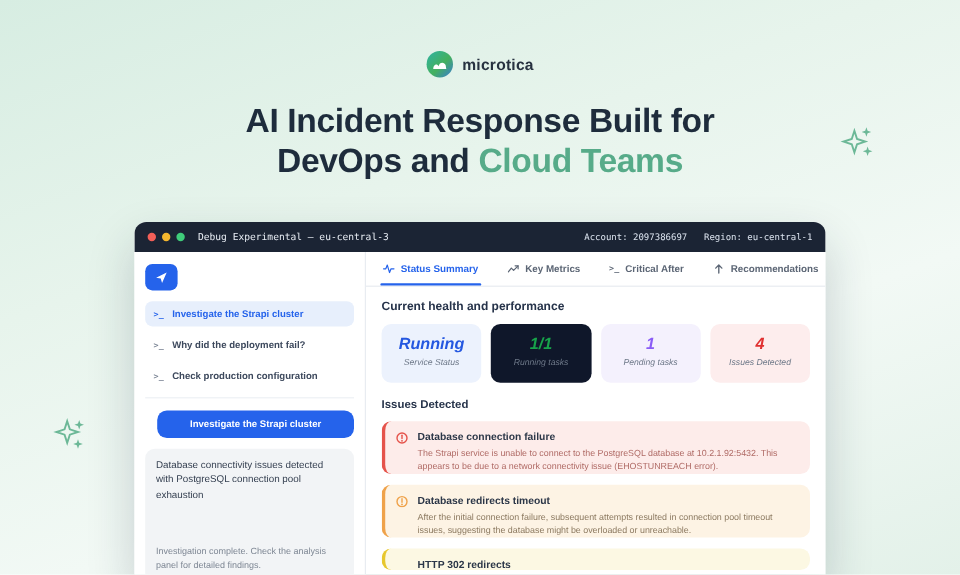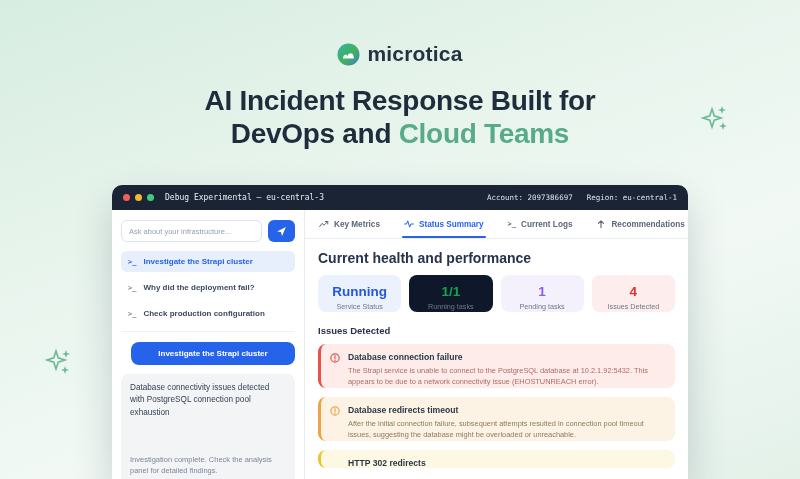--- a/index.html
+++ b/index.html
@@ -4,21 +4,21 @@
 <style>
   * { margin:0; padding:0; box-sizing:border-box; }
   html,body { width:800px; height:479px; }
   body { font-family:"Liberation Sans", sans-serif; }
 
   .page { position:relative; width:800px; height:479px; overflow:hidden;
     background:linear-gradient(160deg,#d7ede2 0%,#e7f4ec 35%,#f2f9f5 65%,#e3f1e9 100%); }
 
   
   .logo { position:absolute; top:42px; left:0; right:0; display:flex; justify-content:center; align-items:center; gap:7px; }
-  .logo-text { font-size:21px; font-weight:800; color:#273240; letter-spacing:.2px; }
+  .logo-text { font-size:13px; font-weight:800; color:#273240; letter-spacing:.2px; }
   .hero { position:absolute; top:84px; left:0; right:0; text-align:center;
     font-size:28px; font-weight:800; color:#1e2c3c; line-height:1.18; letter-spacing:-.3px; }
   .hero .green { color:#57ab89; }
   .sparkle { position:absolute; }
   .sparkle.sp-left { left:44px; top:346px; }
   .sparkle.sp-right { left:700px; top:102px; }
 
   
   .window { position:absolute; left:112px; top:185px; width:576px; height:294px;
     background:#fff; border-radius:10px 10px 0 0; overflow:hidden;
@@ -61,23 +61,23 @@
   .main { flex:1; display:flex; flex-direction:column; min-width:0; }
   .tabs { display:flex; align-items:stretch; gap:24px; padding:0 14px; height:29px; border-bottom:1px solid #e8ecf1; }
   .tab { display:flex; align-items:center; gap:5px; font-size:8.2px; font-weight:600; color:#5c6675;
     position:relative; cursor:pointer; white-space:nowrap; }
   .tab.active { color:#2563eb; }
   .tab.active::after { content:""; position:absolute; bottom:0; left:-2px; right:-2px; height:2px;
     background:#2563eb; border-radius:2px; }
   .tab .prompt { font-family:"DejaVu Sans Mono", monospace; font-size:7px; font-weight:700; }
 
   .content { padding:11px 13px; overflow:hidden; flex:1; }
-  .health-title { font-size:14px; font-weight:700; color:#26334a; margin-bottom:9px; }
+  .health-title { font-size:10px; font-weight:700; color:#26334a; margin-bottom:9px; }
   .stats-row { display:flex; gap:8px; margin-bottom:13px; }
-  .stat { flex:1; border-radius:8px; padding:9px 4px 1px; text-align:center; }
+  .stat { flex:1; border-radius:8px; padding:9px 4px 13px; text-align:center;font-style:italic; }
   .stat-value { font-size:13.5px; font-weight:800; margin-bottom:3px; }
   .stat-label { font-size:7.2px; color:#6d7888; }
   .s-blue{background:#ecf2fd;} .s-blue .stat-value{color:#2457e0;}
   .s-green{background:#0f172a;} .s-green .stat-value{color:#17a34a;}
   .s-purple{background:#f4f1fd;} .s-purple .stat-value{color:#8a5cf6;}
   .s-red{background:#fdeded;} .s-red .stat-value{color:#e03131;}
 
   .issues-title { font-size:9.5px; font-weight:700; color:#26334a; margin-bottom:8px; }
   .issue { position:relative; border-radius:8px; padding:8px 10px 0 27px; margin-bottom:9px; border-left:3px solid; }
   .issue .i-icon { position:absolute; left:9px; top:9px; }
@@ -135,21 +135,20 @@
       <span class="tb-right">
         <span>Account: 2097386697</span>
         <span>Region: eu-central-1</span>
       </span>
     </div>
 
     <div class="window-body">
 
       <div class="sidebar">
         <div class="chat-row">
-          <input class="chat-input" type="text" placeholder="Ask about your infrastructure..." style="">
           <button class="send-btn">
             <svg width="11" height="11" viewBox="0 0 20 20">
               <path d="M2 10 L18 2 L11 18 L9 11 Z" fill="#ffffff"></path>
             </svg>
           </button>
         </div>
 
         <div class="suggestions">
           <div class="sg-item active">
             <span class="prompt">&gt;_</span>
@@ -171,36 +170,36 @@
 
         <div class="resp-card">
           <div class="resp-title">Database connectivity issues detected with PostgreSQL connection pool exhaustion</div>
           <div class="resp-body">Investigation complete. Check the analysis panel for detailed findings.</div>
         </div>
       </div>
 
       <div class="main">
 
         <div class="tabs">
+          <div class="tab active">
+            <svg width="10" height="10" viewBox="0 0 16 12">
+              <polyline points="1,6 4,6 6,1 9,11 11,6 15,6" fill="none" stroke="currentColor" stroke-width="1.6" stroke-linejoin="round" stroke-linecap="round"></polyline>
+            </svg>
+            <span>Status Summary</span>
+          </div>
           <div class="tab">
             <svg width="10" height="10" viewBox="0 0 16 12">
               <polyline points="1,10 5,5 8,8 14,2" fill="none" stroke="currentColor" stroke-width="1.6" stroke-linejoin="round" stroke-linecap="round"></polyline>
               <polyline points="10,2 14,2 14,6" fill="none" stroke="currentColor" stroke-width="1.6" stroke-linejoin="round" stroke-linecap="round"></polyline>
             </svg>
             <span>Key Metrics</span>
           </div>
-          <div class="tab active">
-            <svg width="10" height="10" viewBox="0 0 16 12">
-              <polyline points="1,6 4,6 6,1 9,11 11,6 15,6" fill="none" stroke="currentColor" stroke-width="1.6" stroke-linejoin="round" stroke-linecap="round"></polyline>
-            </svg>
-            <span>Status Summary</span>
-          </div>
           <div class="tab">
             <span class="prompt">&gt;_</span>
-            <span>Current Logs</span>
+            <span>Critical After</span>
           </div>
           <div class="tab">
             <svg width="10" height="10" viewBox="0 0 14 14">
               <path d="M7 12 L7 3 M3.4 6.2 L7 2.6 L10.6 6.2" fill="none" stroke="currentColor" stroke-width="1.6" stroke-linejoin="round" stroke-linecap="round"></path>
             </svg>
             <span>Recommendations</span>
           </div>
         </div>
 
         <div class="content">

